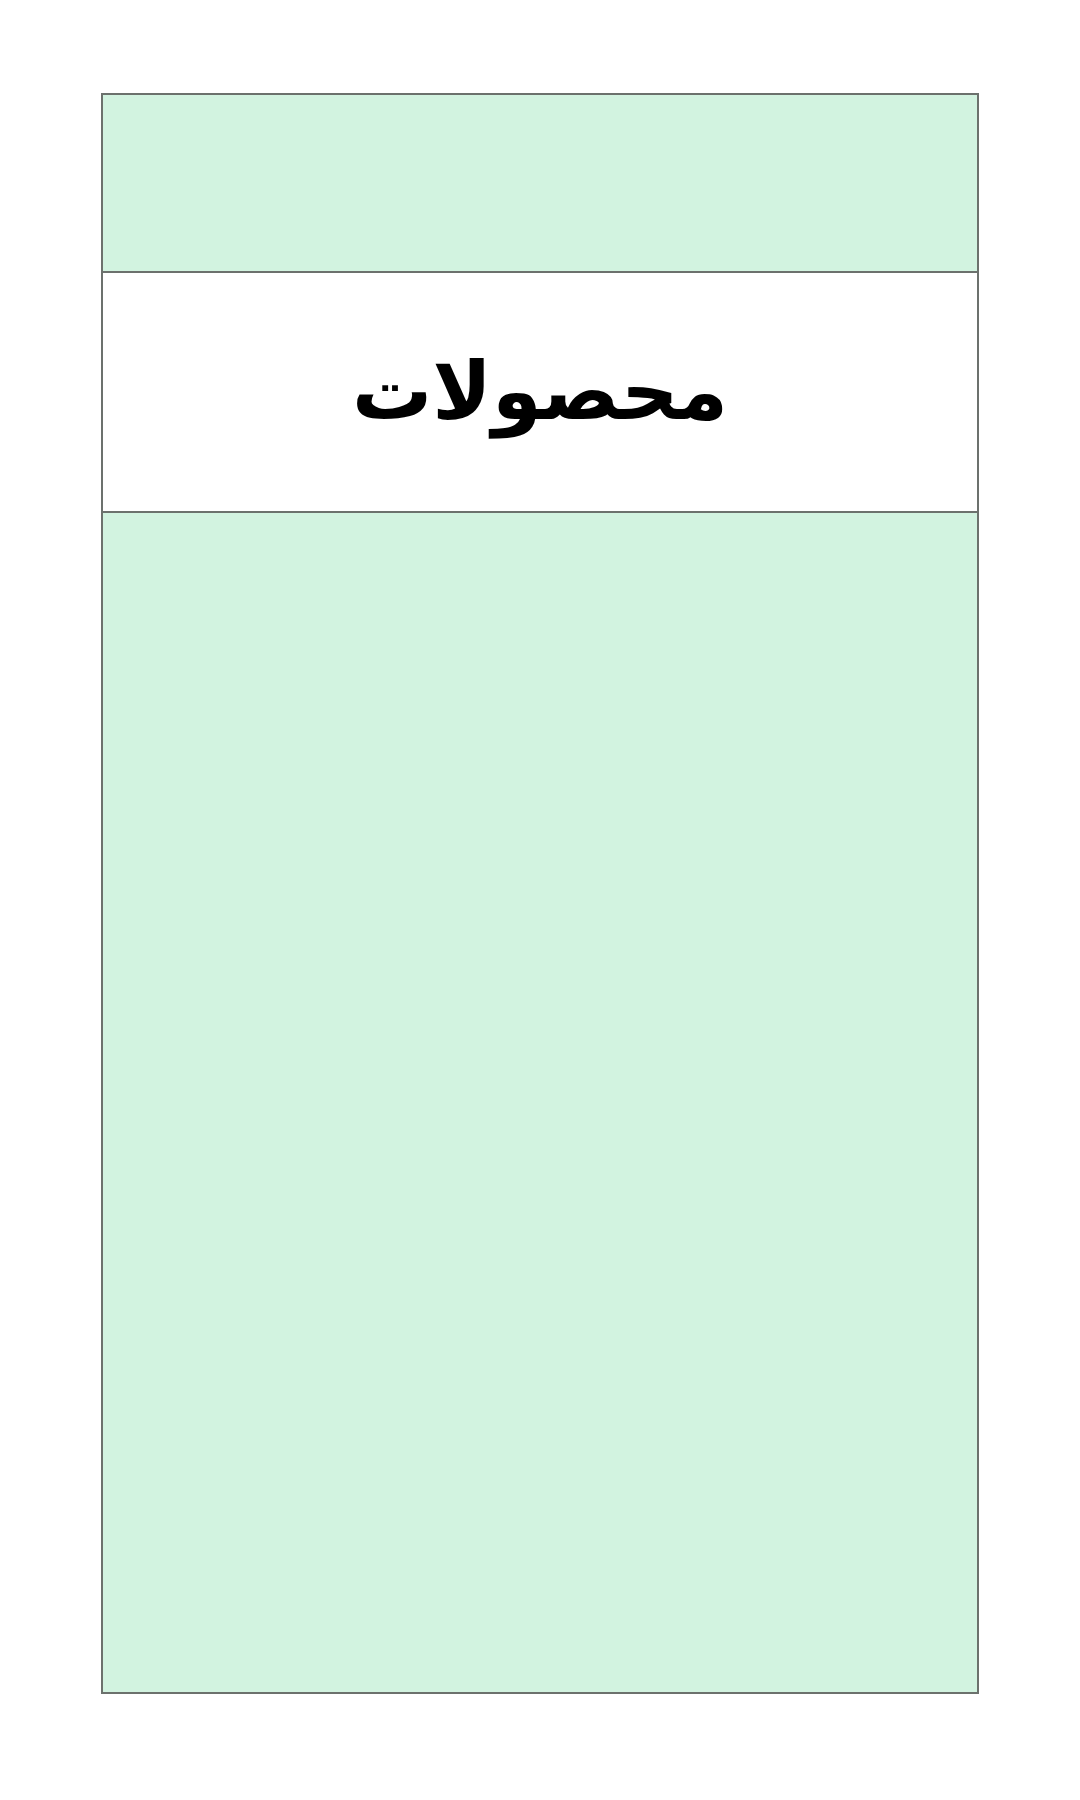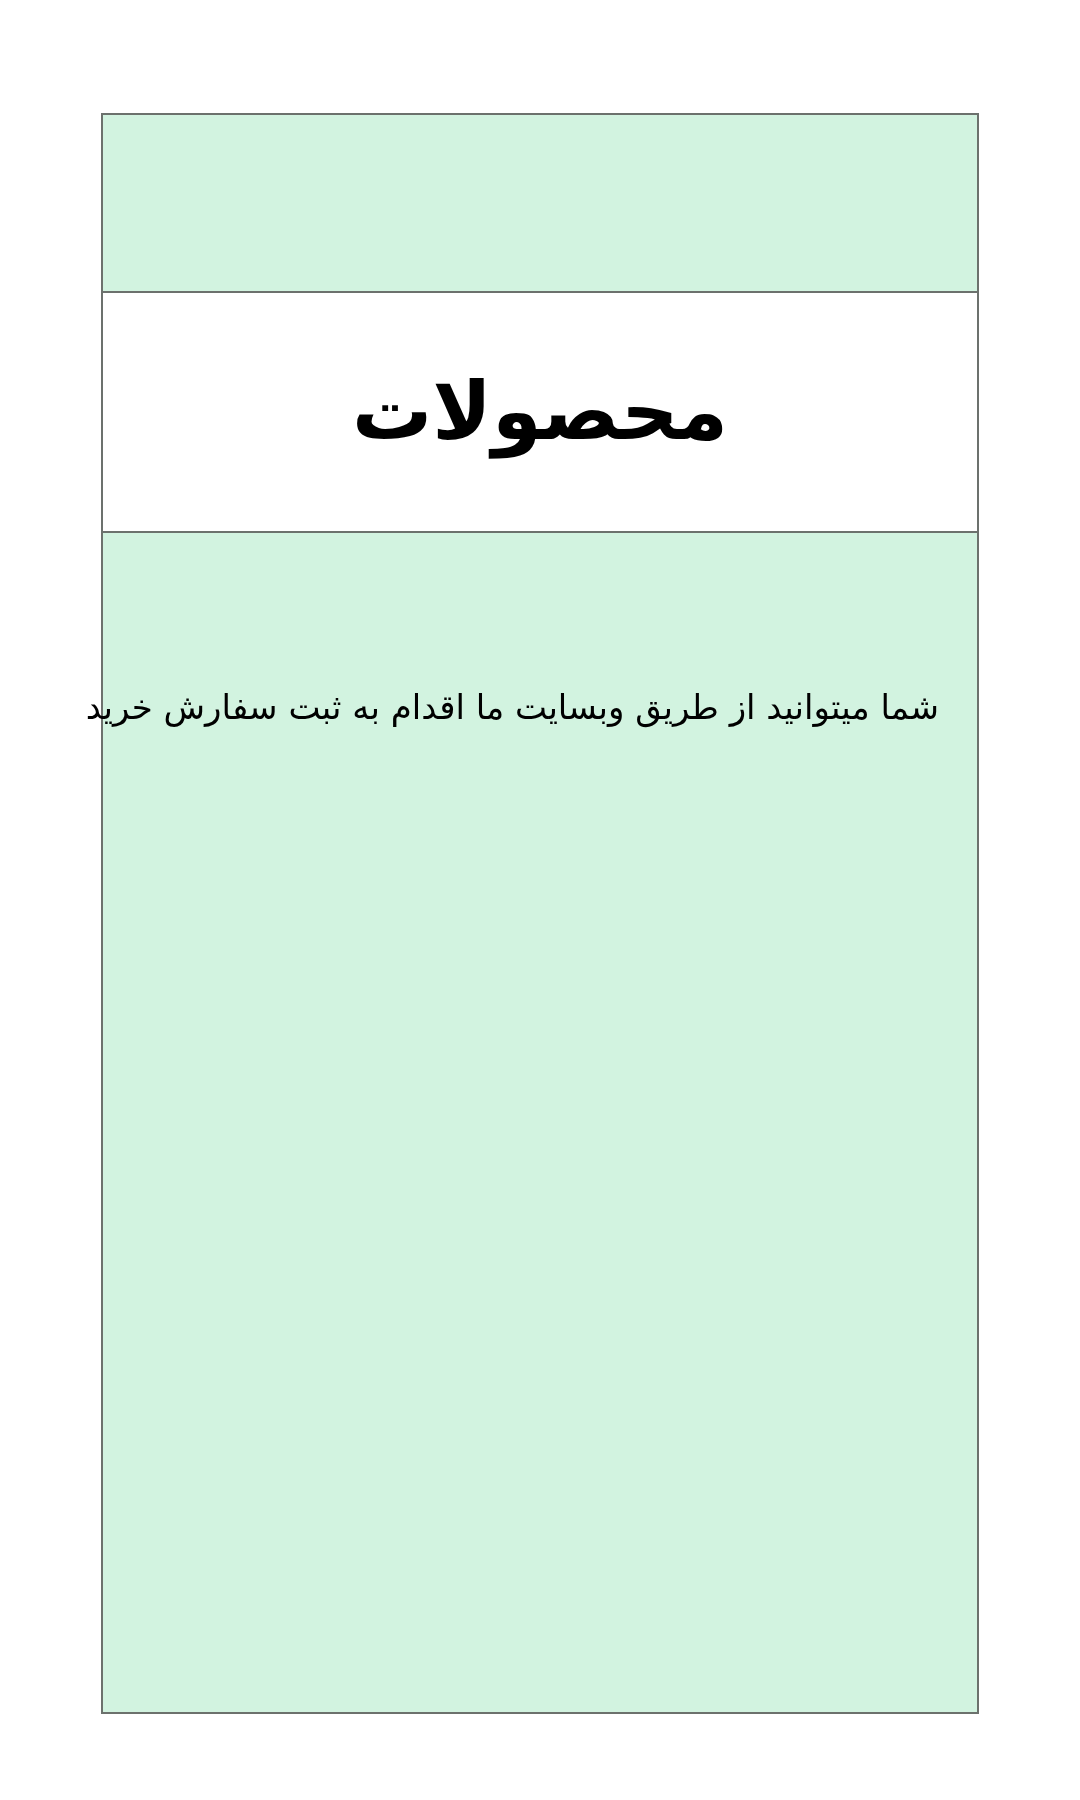--- a/index.html
+++ b/index.html
@@ -13,21 +13,21 @@
   }
   .page {
     position: relative;
     width: 1080px;
     height: 1800px;
     background: #ffffff;
     direction: rtl;
   }
   .column {
     position: absolute;
-    top: 113px;
+    top: 93px;
     left: 101px;
     width: 878px;
   }
   .band {
     box-sizing: border-box;
     width: 100%;
     border: 2px solid #6c716d;
   }
   .band + .band {
     margin-top: -2px;
@@ -75,18 +75,17 @@
   <div class="column">
 
     <section class="band mint top-band"></section>
 
     <section class="band white title-band">
       <h1 class="page-title" lang="fa">محصولات</h1>
     </section>
 
     <section class="band mint content-band">
       <p class="paragraph" lang="fa">
-        <span class="line">شما میتوانید از طریق وبسایت ما اقدام به ثبت سفارش خرید</span>
       </p>
     </section>
 
   </div>
 </div>
 
 </body></html>

